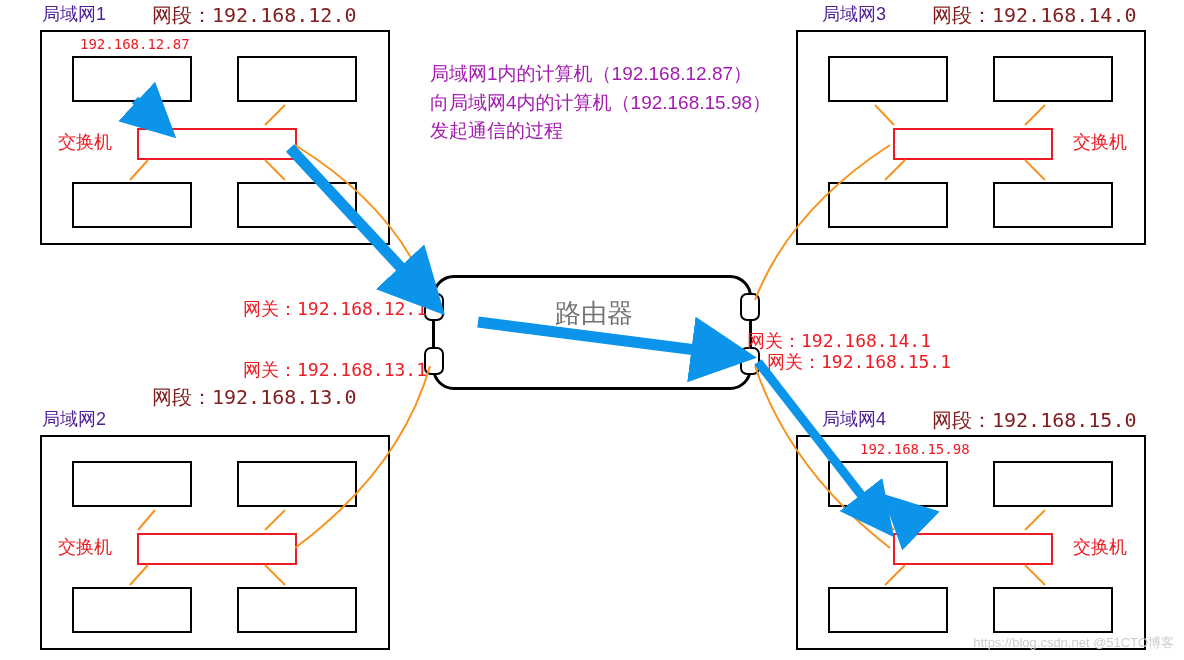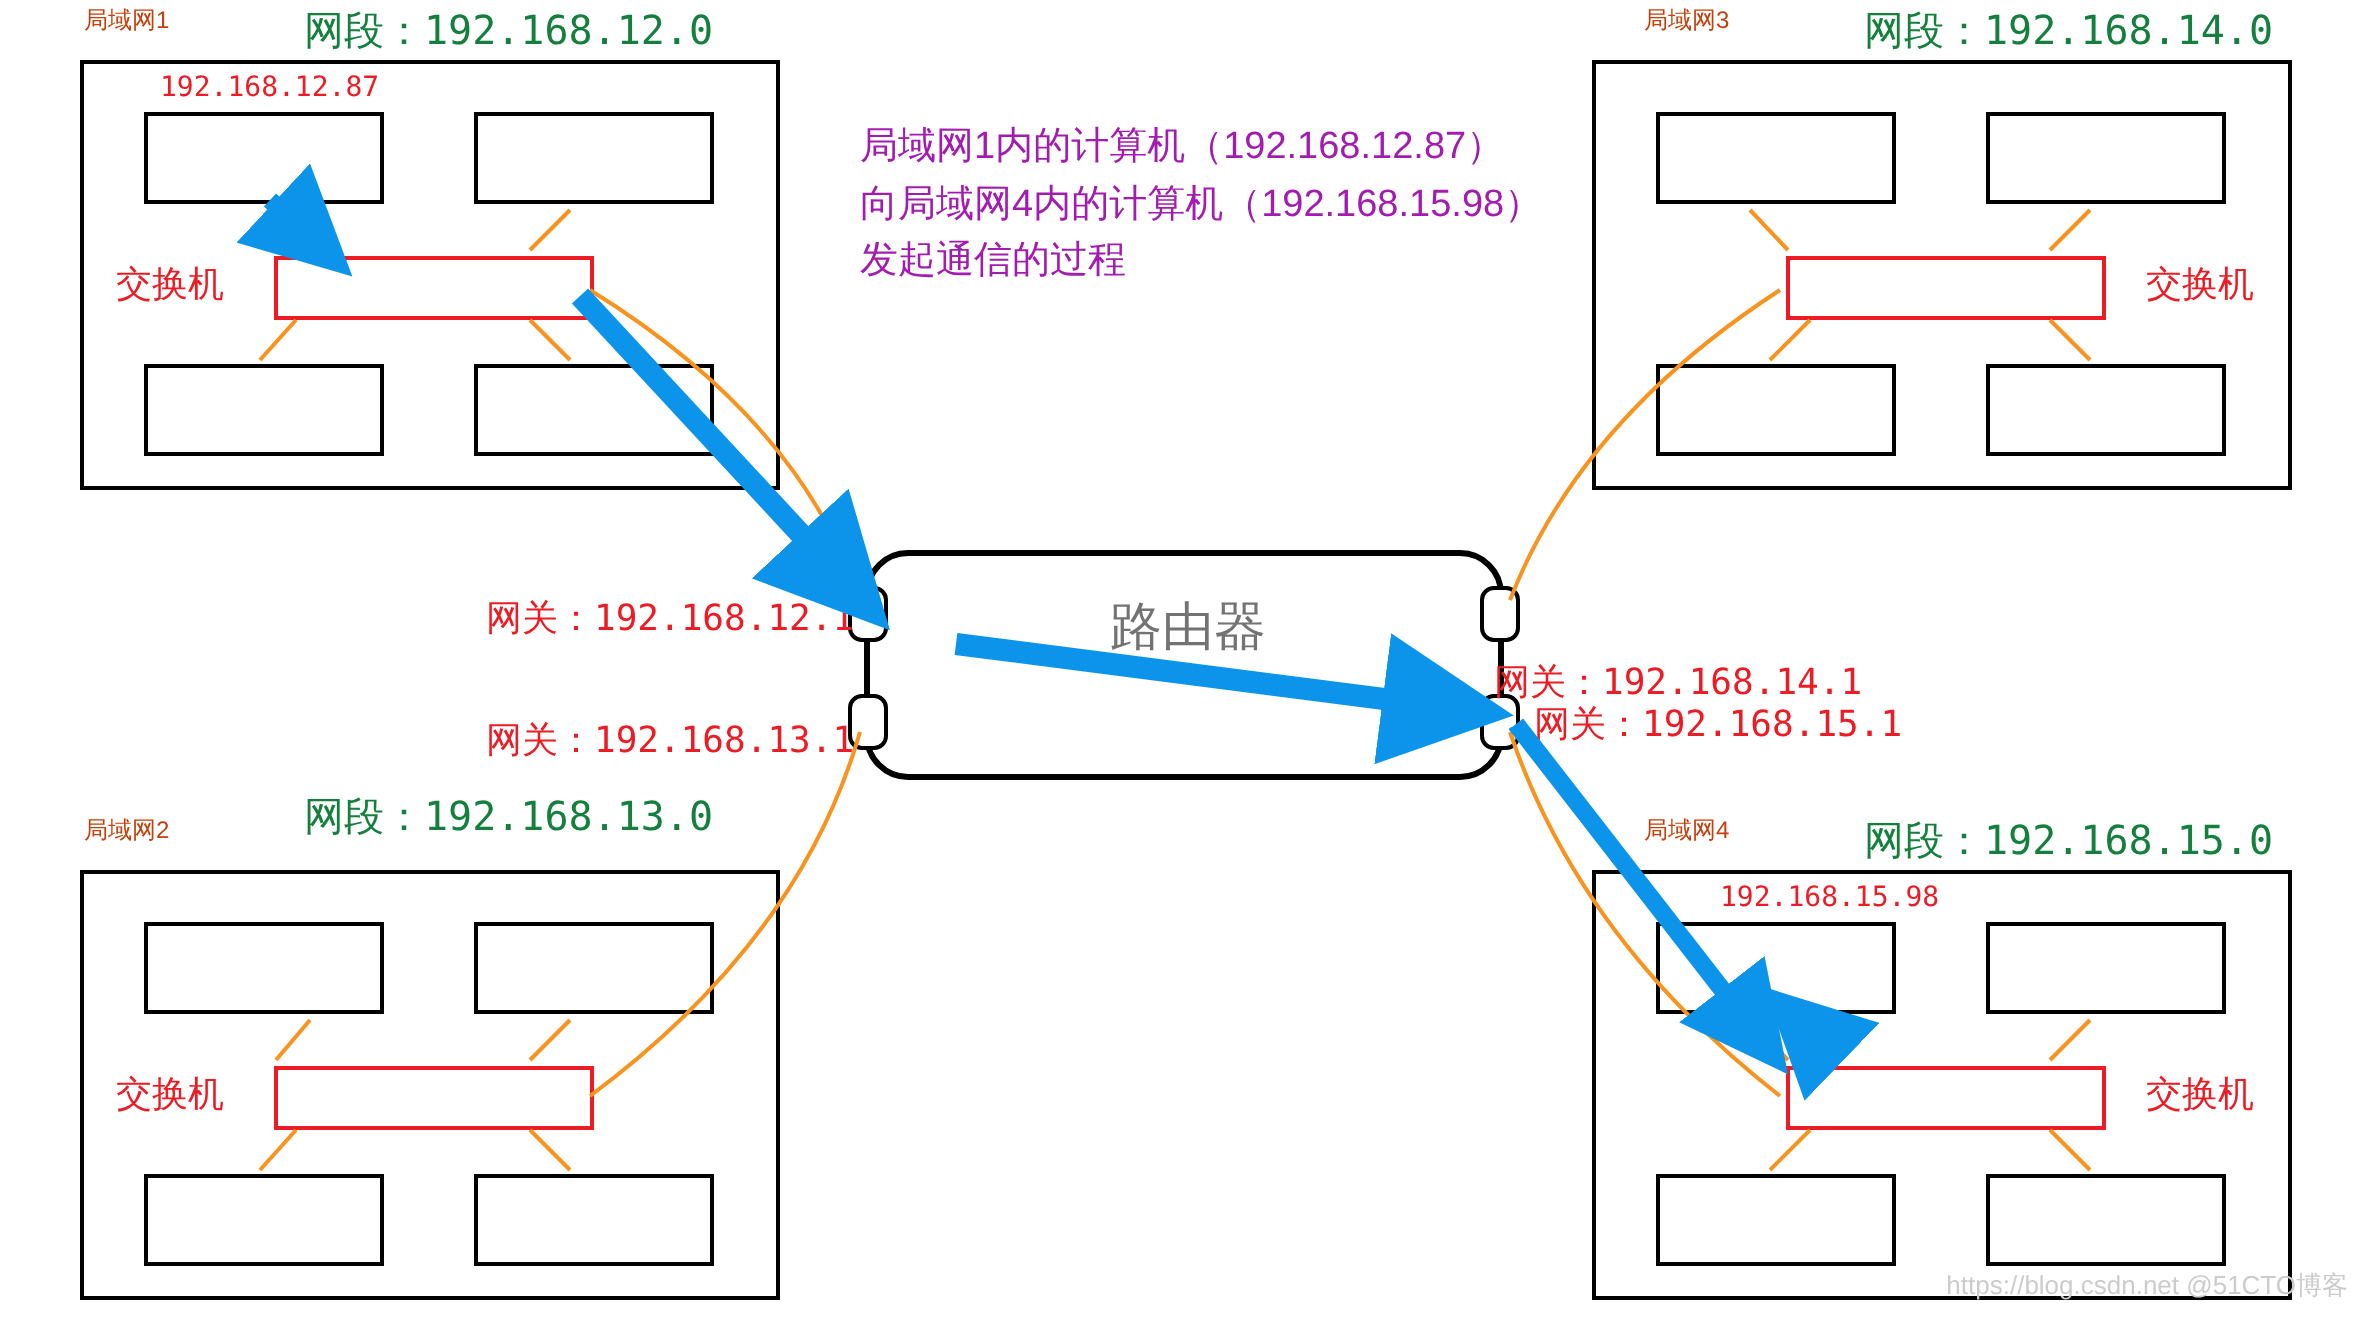--- a/index.html
+++ b/index.html
@@ -13,27 +13,27 @@
     }
     .lan-box {
       position: absolute;
       border: 2px solid #000;
       width: 350px;
       height: 215px;
       background: #fff;
     }
     .lan-title {
       position: absolute;
-      font-size: 12px;
-      color: #c2410c;
+      font-size: 18px;
+      color: #4c1d95;
     }
     .subnet-label {
       position: absolute;
       font-size: 20px;
-      color: #15803d;
+      color: #7f1d1d;
       font-family: Consolas, monospace;
     }
     .computer {
       position: absolute;
       border: 2px solid #000;
       width: 120px;
       height: 46px;
       background: #fff;
     }
     .switch-box {
@@ -127,21 +127,21 @@
 <div class="lan-box" style="left:796px; top:30px;">
   <div class="computer" style="left:30px; top:24px;"></div>
   <div class="computer" style="left:195px; top:24px;"></div>
   <div class="computer" style="left:30px; top:150px;"></div>
   <div class="computer" style="left:195px; top:150px;"></div>
   <div class="switch-box" style="left:95px; top:96px;"></div>
 </div>
 <div class="switch-label" style="left:1073px; top:130px;">交换机</div>
 
 <div class="lan-title" style="left:42px; top:407px;">局域网2</div>
-<div class="subnet-label" style="left:152px; top:395px;">网段：192.168.13.0</div>
+<div class="subnet-label" style="left:152px; top:384px;">网段：192.168.13.0</div>
 <div class="lan-box" style="left:40px; top:435px;">
   <div class="computer" style="left:30px; top:24px;"></div>
   <div class="computer" style="left:195px; top:24px;"></div>
   <div class="computer" style="left:30px; top:150px;"></div>
   <div class="computer" style="left:195px; top:150px;"></div>
   <div class="switch-box" style="left:95px; top:96px;"></div>
 </div>
 <div class="switch-label" style="left:58px; top:535px;">交换机</div>
 
 <div class="lan-title" style="left:822px; top:407px;">局域网4</div>

